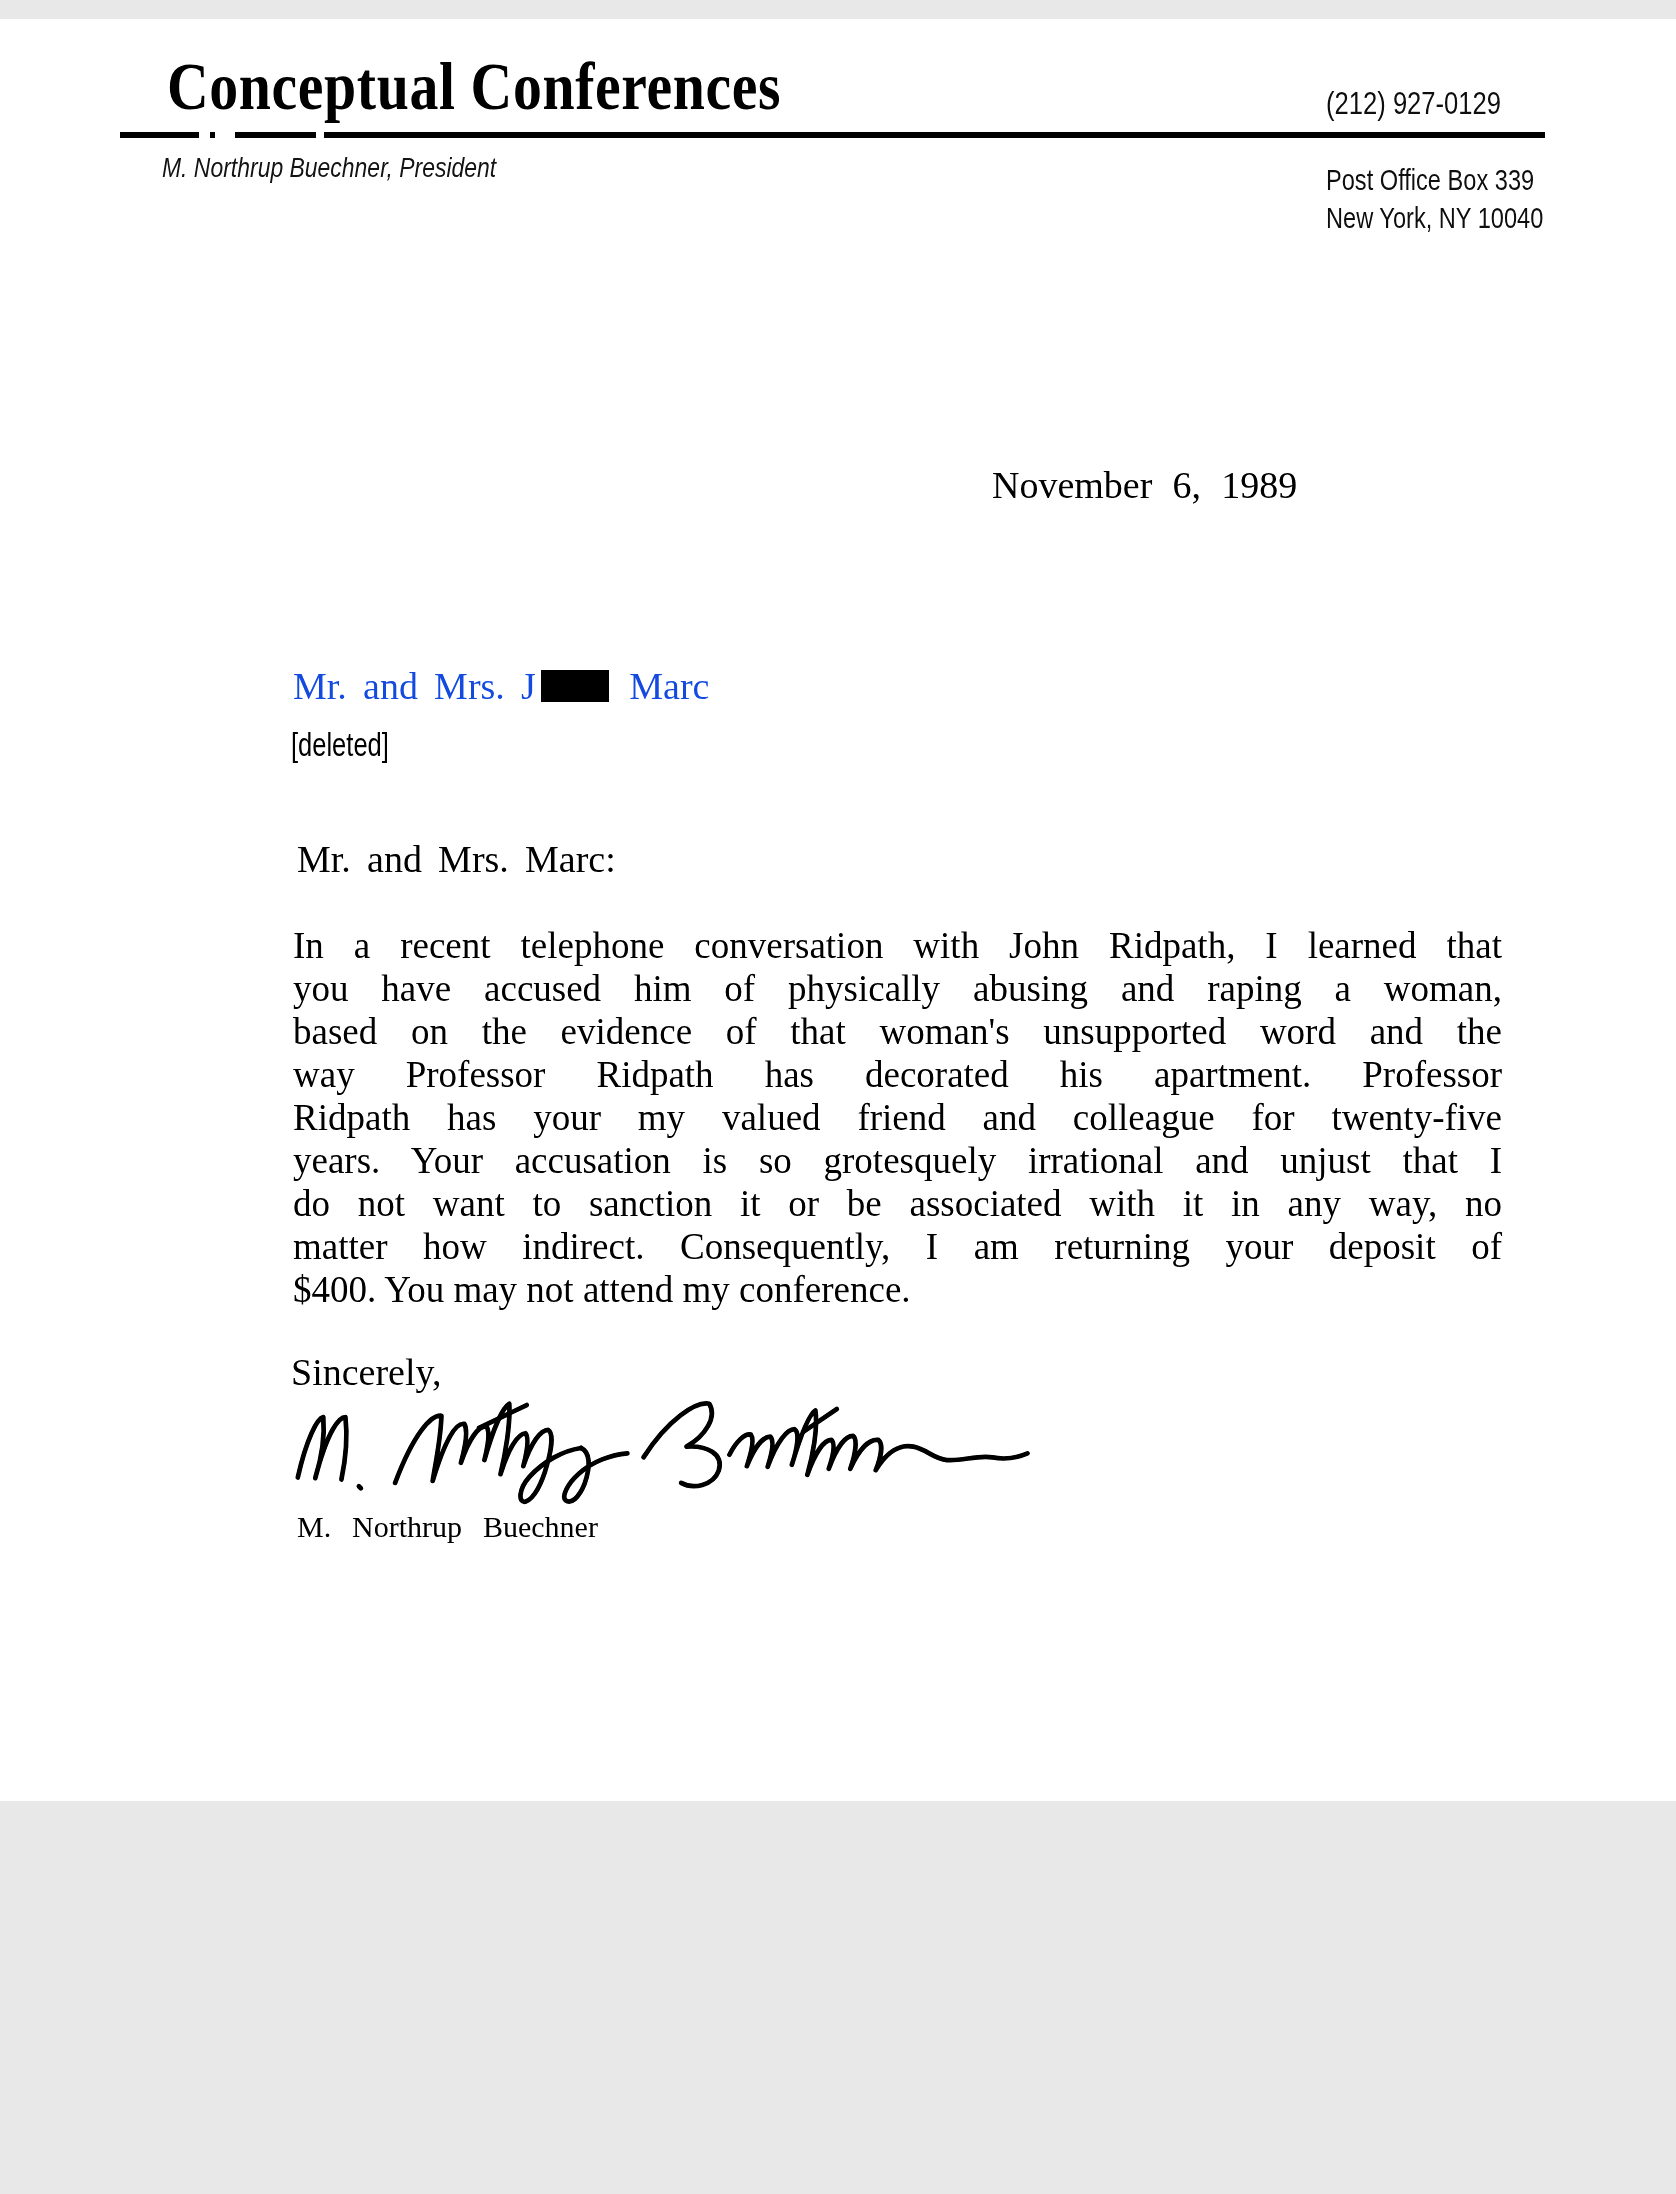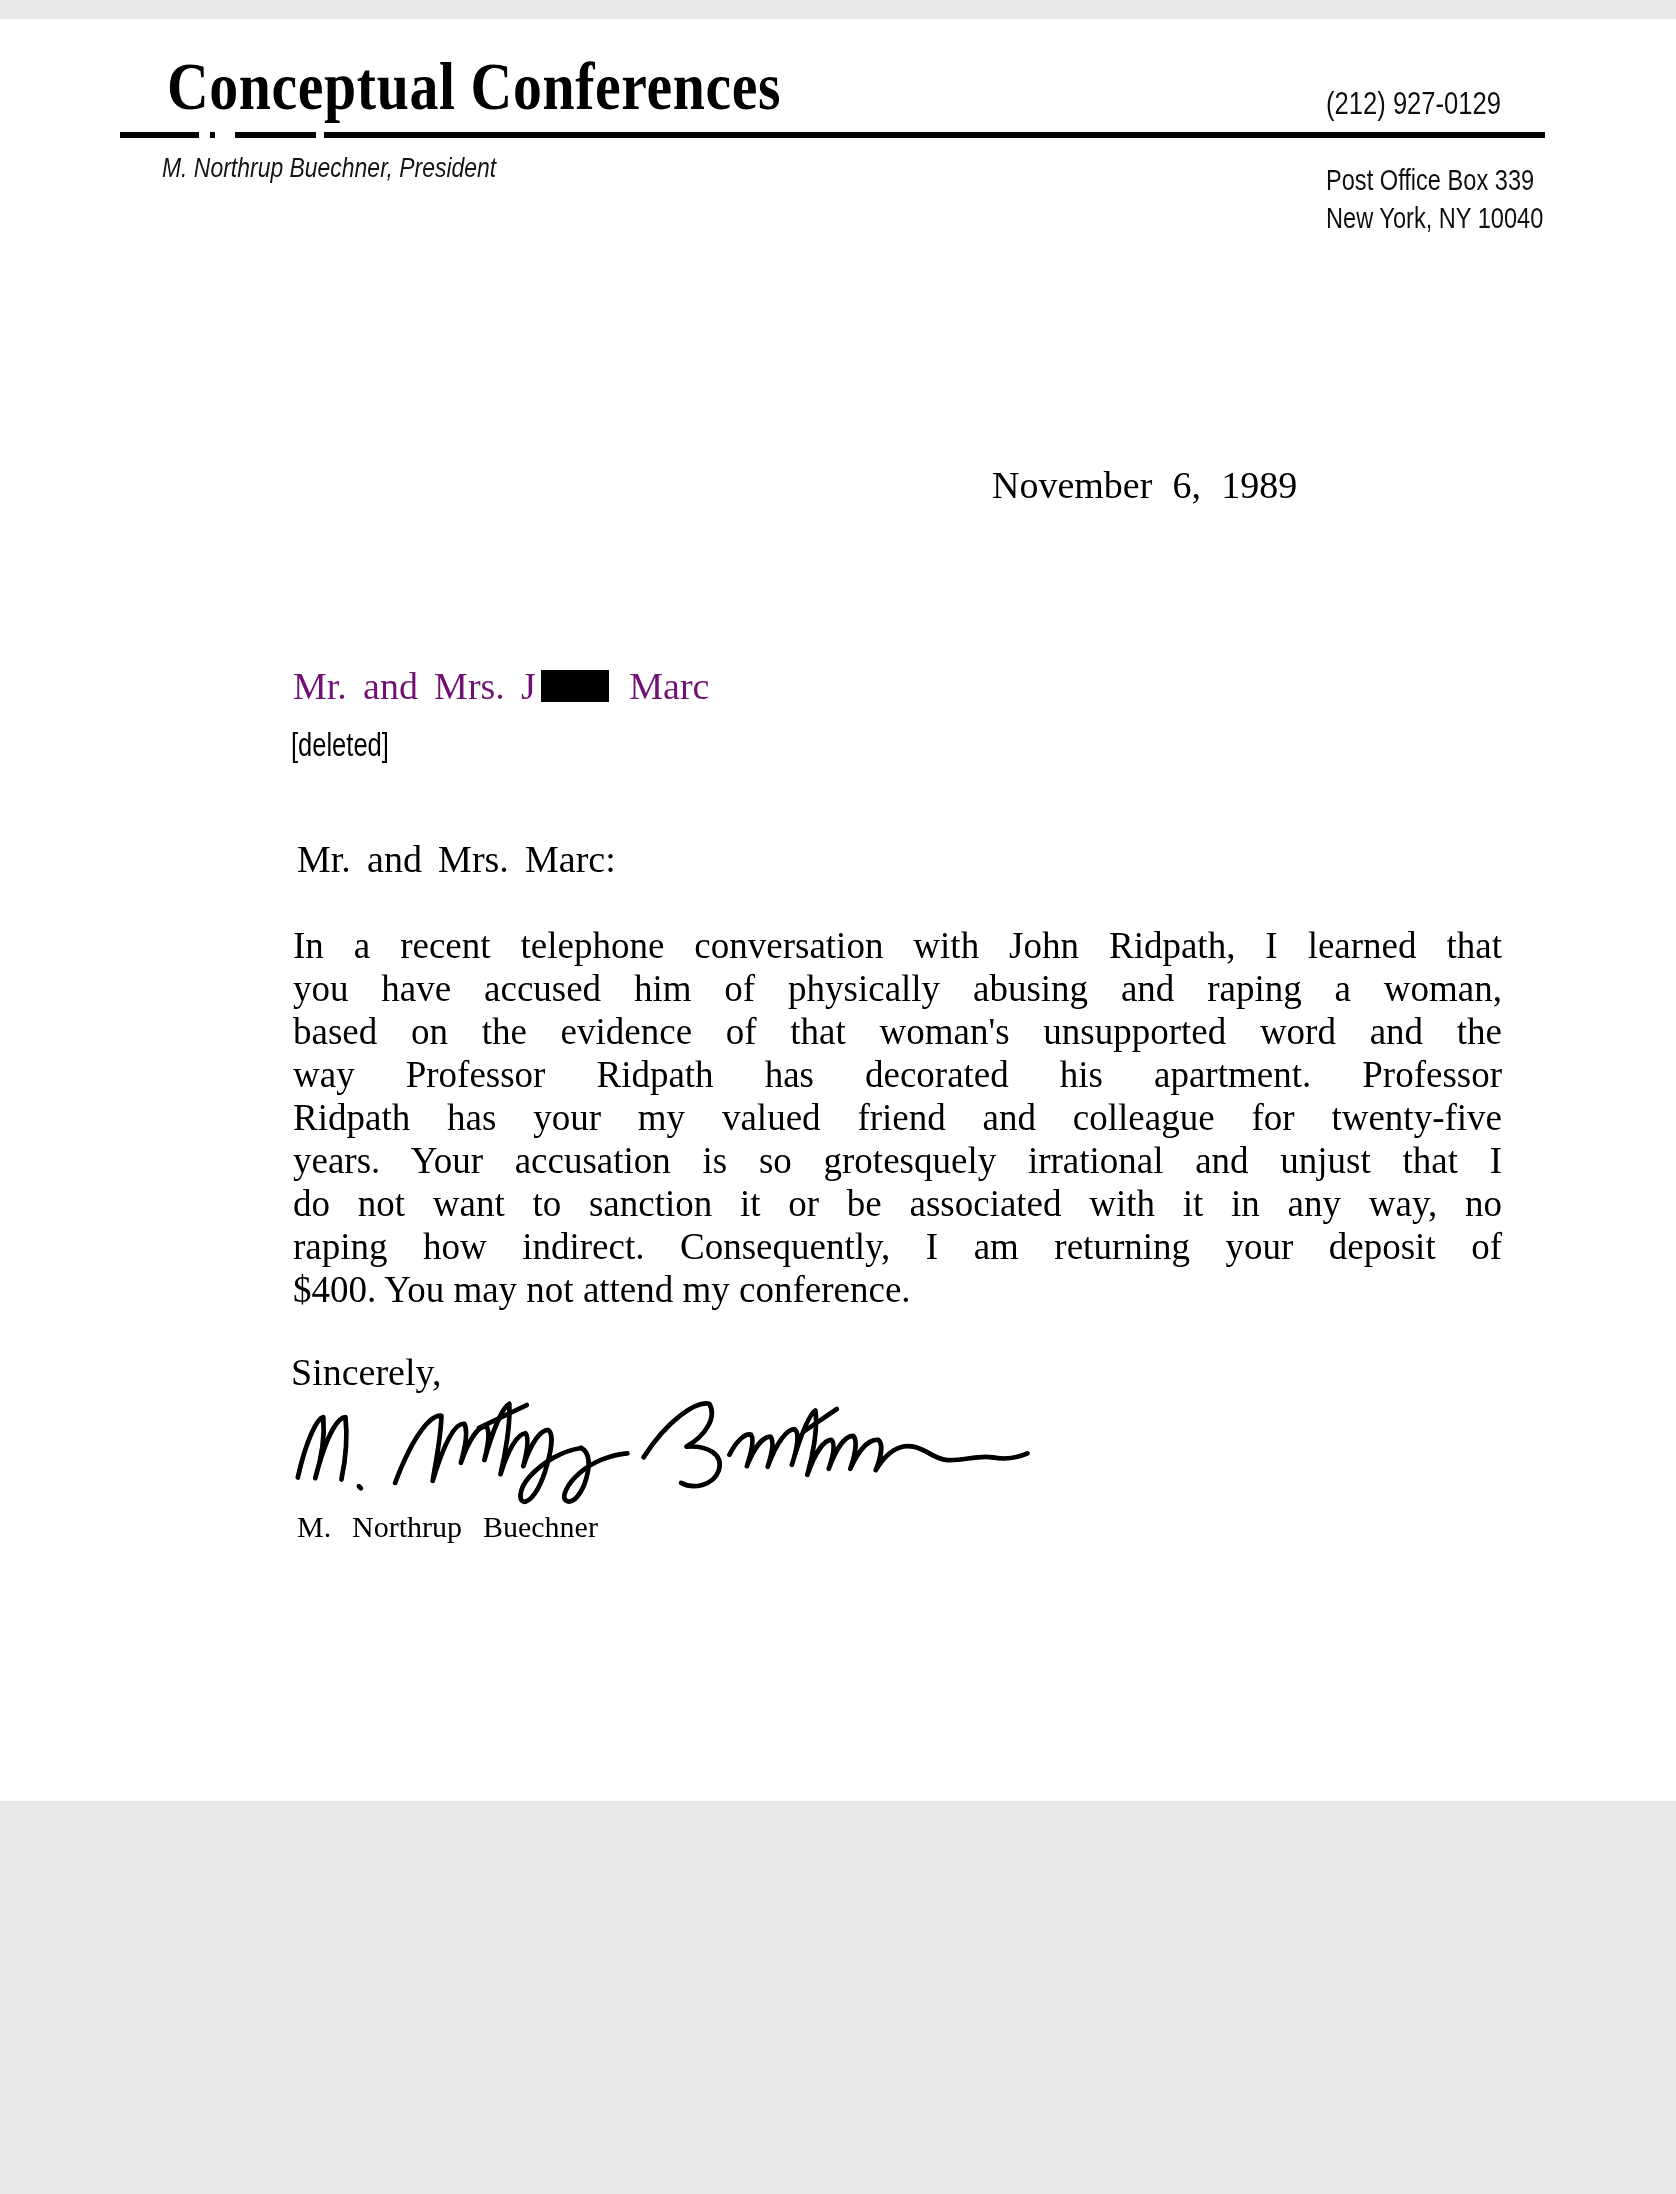--- a/index.html
+++ b/index.html
@@ -50,21 +50,21 @@
     font-size:29.5px;line-height:38px;color:#161616;
     transform:scaleX(0.80);transform-origin:left top;
   }
   
   .date{
     position:absolute;left:992px;top:444px;
     font-size:38px;word-spacing:10.7px;color:#020202;
   }
   .recipient-line1{
     position:absolute;left:293px;top:645px;
-    font-size:38px;word-spacing:6.7px;color:#701a75;white-space:nowrap;
+    font-size:38px;word-spacing:6.7px;color:#1d4ed8;white-space:nowrap;
   }
   .redaction{
     display:inline-block;width:68px;height:32px;
     background:#000;vertical-align:-3.4px;margin-left:5.4px;
   }
   .recipient-suffix{margin-left:20px;}
   .deleted{
     position:absolute;left:291px;top:706px;
     font-family:"Liberation Sans", sans-serif;
     font-size:34px;color:#050505;
@@ -121,21 +121,21 @@
   <div class="salutation">Mr. and Mrs. Marc:</div>
 
   <div class="body-block">
     <div class="body-line">In a recent telephone conversation with John Ridpath, I learned that</div>
     <div class="body-line">you have accused him of physically abusing and raping a woman,</div>
     <div class="body-line">based on the evidence of that woman's unsupported word and the</div>
     <div class="body-line">way Professor Ridpath has decorated his apartment.  Professor</div>
     <div class="body-line">Ridpath has your my valued friend and colleague for twenty-five</div>
     <div class="body-line">years.  Your accusation is so grotesquely irrational and unjust that I</div>
     <div class="body-line">do not want to sanction it or be associated with it in any way, no</div>
-    <div class="body-line">raping how indirect.  Consequently, I am returning your deposit of</div>
+    <div class="body-line">matter how indirect.  Consequently, I am returning your deposit of</div>
     <div class="body-line">$400.  You may not attend my conference.</div>
   </div>
 
   <div class="closing">Sincerely,</div>
 
   <svg class="signature" width="772" height="118" viewBox="0 0 1150 175" aria-hidden="true">
     <g stroke="#000" stroke-width="7" fill="none" stroke-linecap="round" stroke-linejoin="round">
       <path d="M25,130 C38,72 54,42 63,40 C66,76 57,112 51,131 M51,131 C70,58 87,40 96,40 C100,76 94,114 90,133"></path>
       <path d="M116,143 l3,3"></path>
       <path d="M170,138 C198,64 224,36 239,38 C238,74 229,114 226,135 M226,135 C246,68 262,48 273,50 C279,60 274,86 268,108 M268,108 C281,70 295,53 306,54 C312,62 308,84 303,104 M303,104 C316,58 330,26 340,20 C342,50 334,96 327,125 M327,125 C339,86 353,65 364,64 C370,70 366,93 361,113 M361,113 C373,77 387,59 398,59 C406,64 403,88 396,112 C389,138 377,162 364,166 C353,168 354,147 370,129 C391,106 420,90 447,86"></path>

